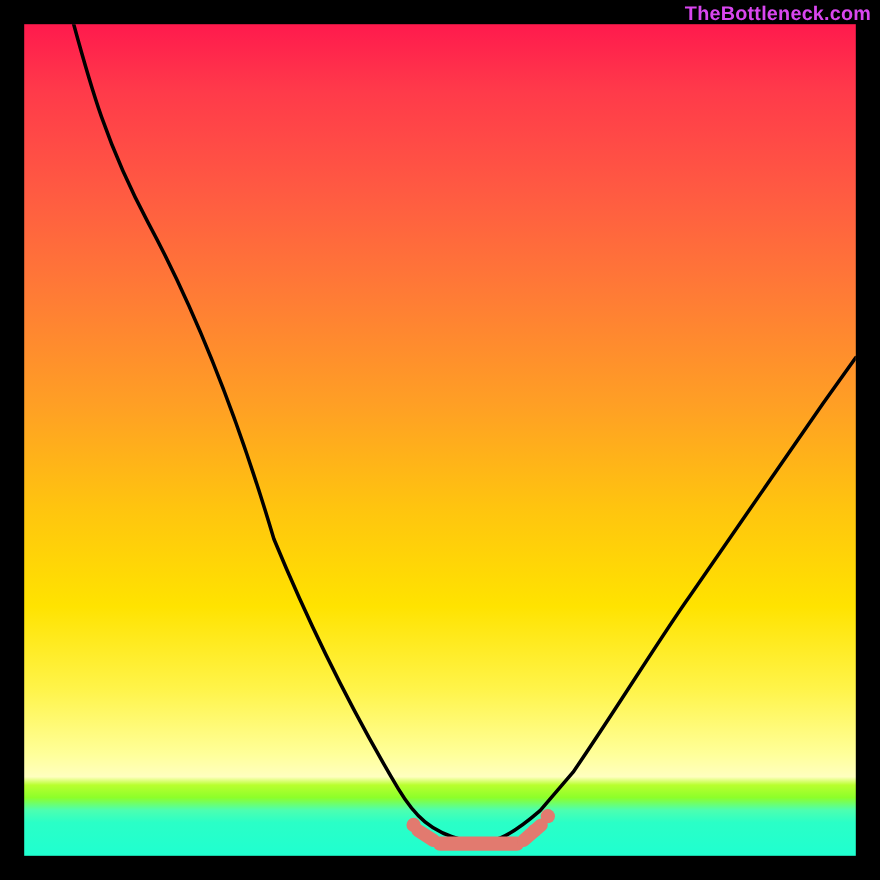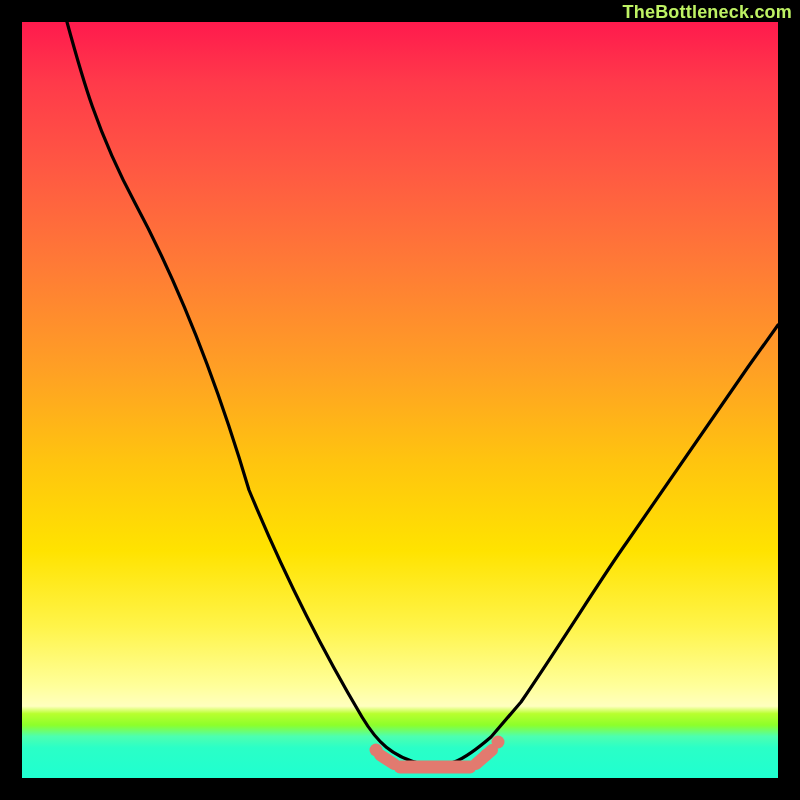--- a/index.html
+++ b/index.html
@@ -52,21 +52,21 @@
     height: 756px;
     pointer-events: none;
   }
   .watermark {
     position: absolute;
     top: 2px;
     right: 8px;
     font-family: Arial, Helvetica, sans-serif;
     font-size: 18px;
     font-weight: 600;
-    color: #bef264;
+    color: #d946ef;
     letter-spacing: 0.2px;
     user-select: none;
   }
 </style>
 </head>
 <body>
 
 <div class="frame">
   <div class="plot-area"></div>
 

